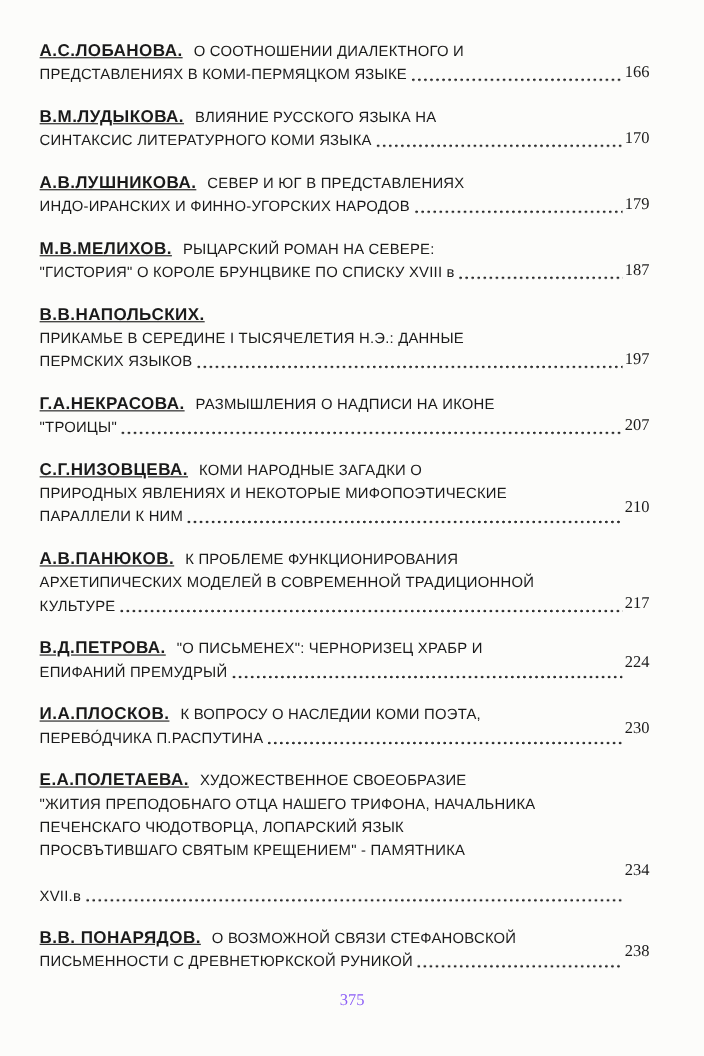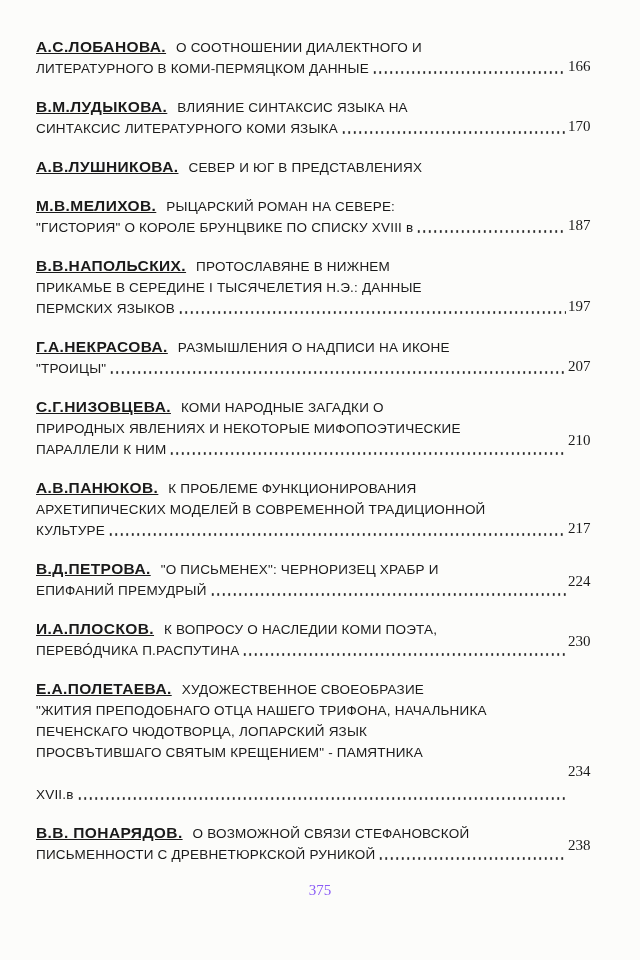--- a/index.html
+++ b/index.html
@@ -65,61 +65,65 @@
 <body>
 
 <div class="toc">
 
   <div class="entry">
     <div class="line">
       <span class="author">А.С.ЛОБАНОВА.</span>
       <span class="seg">О СООТНОШЕНИИ ДИАЛЕКТНОГО И</span>
     </div>
     <div class="line">
-      <span class="seg">ЛИТЕРАТУРНОГО В КОМИ-ПЕРМЯЦКОМ ДАННЫЕ</span>
+      <span class="seg">ПРЕДСТАВЛЕНИЯХ В КОМИ-ПЕРМЯЦКОМ ЯЗЫКЕ</span>
       <span class="leader"></span>
       <span class="pagenum">166</span>
     </div>
   </div>
 
   <div class="entry">
     <div class="line">
       <span class="author">В.М.ЛУДЫКОВА.</span>
-      <span class="seg">ВЛИЯНИЕ СИНТАКСИС ЯЗЫКА НА</span>
+      <span class="seg">ВЛИЯНИЕ РУССКОГО ЯЗЫКА НА</span>
     </div>
     <div class="line">
       <span class="seg">СИНТАКСИС ЛИТЕРАТУРНОГО КОМИ ЯЗЫКА</span>
       <span class="leader"></span>
       <span class="pagenum">170</span>
     </div>
   </div>
 
   <div class="entry">
     <div class="line">
       <span class="author">А.В.ЛУШНИКОВА.</span>
       <span class="seg">СЕВЕР И ЮГ В ПРЕДСТАВЛЕНИЯХ</span>
     </div>
+    <div class="line">
+      <span class="seg">ИНДО-ИРАНСКИХ И ФИННО-УГОРСКИХ НАРОДОВ</span>
+      <span class="leader"></span>
+      <span class="pagenum">179</span>
+    </div>
   </div>
 
   <div class="entry">
     <div class="line">
       <span class="author">М.В.МЕЛИХОВ.</span>
       <span class="seg">РЫЦАРСКИЙ РОМАН НА СЕВЕРЕ:</span>
     </div>
     <div class="line">
       <span class="seg">"ГИСТОРИЯ" О КОРОЛЕ БРУНЦВИКЕ ПО СПИСКУ XVIII в</span>
       <span class="leader"></span>
       <span class="pagenum">187</span>
     </div>
   </div>
 
   <div class="entry">
     <div class="line">
       <span class="author">В.В.НАПОЛЬСКИХ.</span>
-      <span class="seg">ПРОТОСЛАВЯНЕ В НИЖНЕМ</span>
     </div>
     <div class="line">
       <span class="seg">ПРИКАМЬЕ В СЕРЕДИНЕ I  ТЫСЯЧЕЛЕТИЯ Н.Э.: ДАННЫЕ</span>
     </div>
     <div class="line">
       <span class="seg">ПЕРМСКИХ ЯЗЫКОВ</span>
       <span class="leader"></span>
       <span class="pagenum">197</span>
     </div>
   </div>

